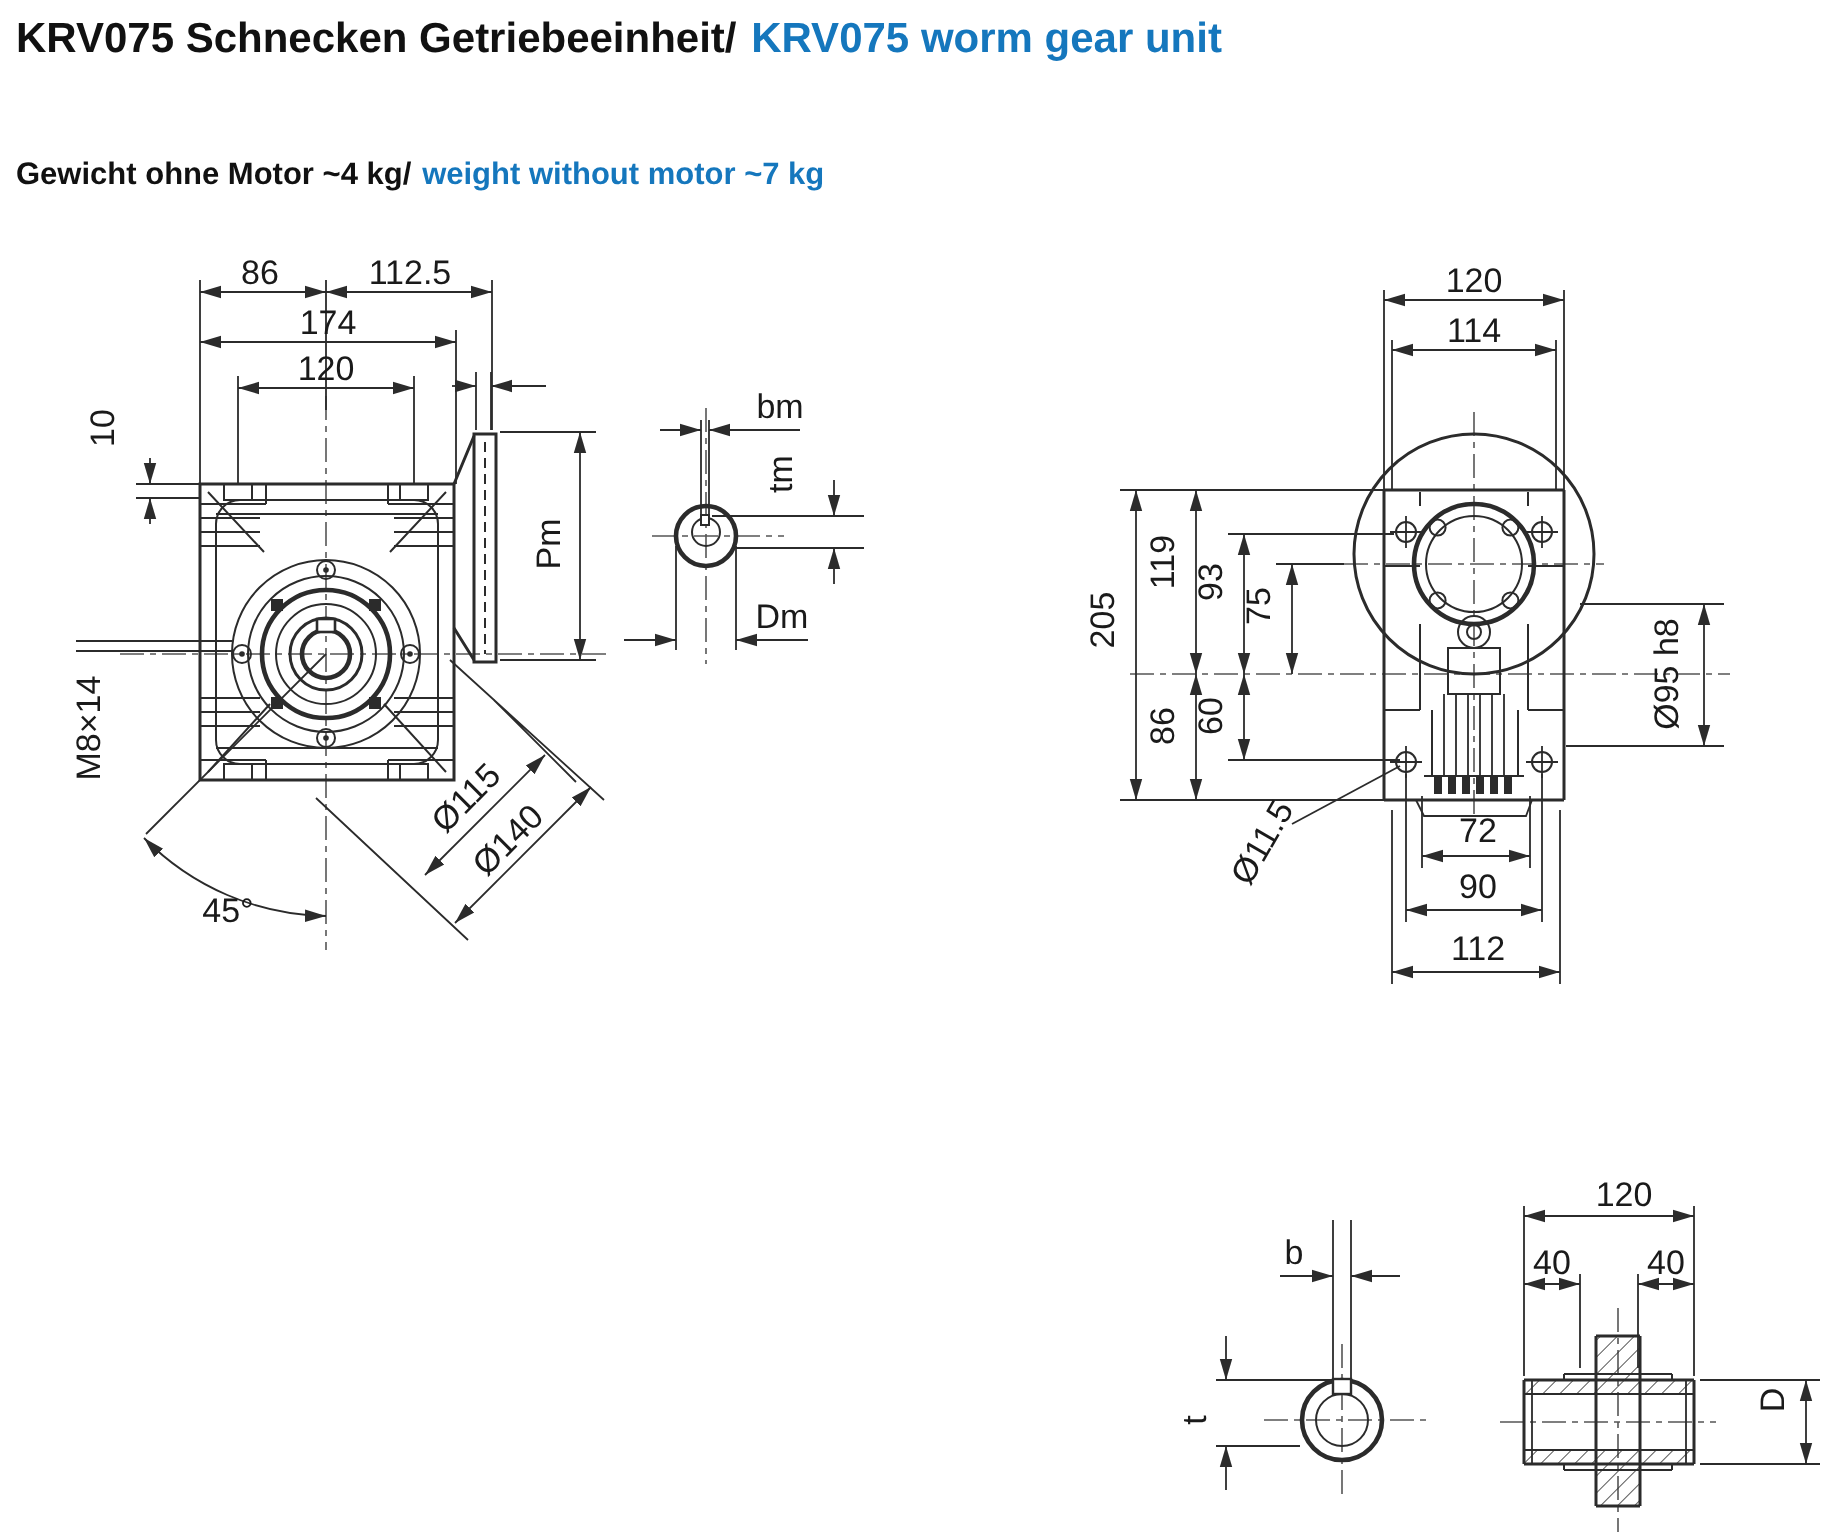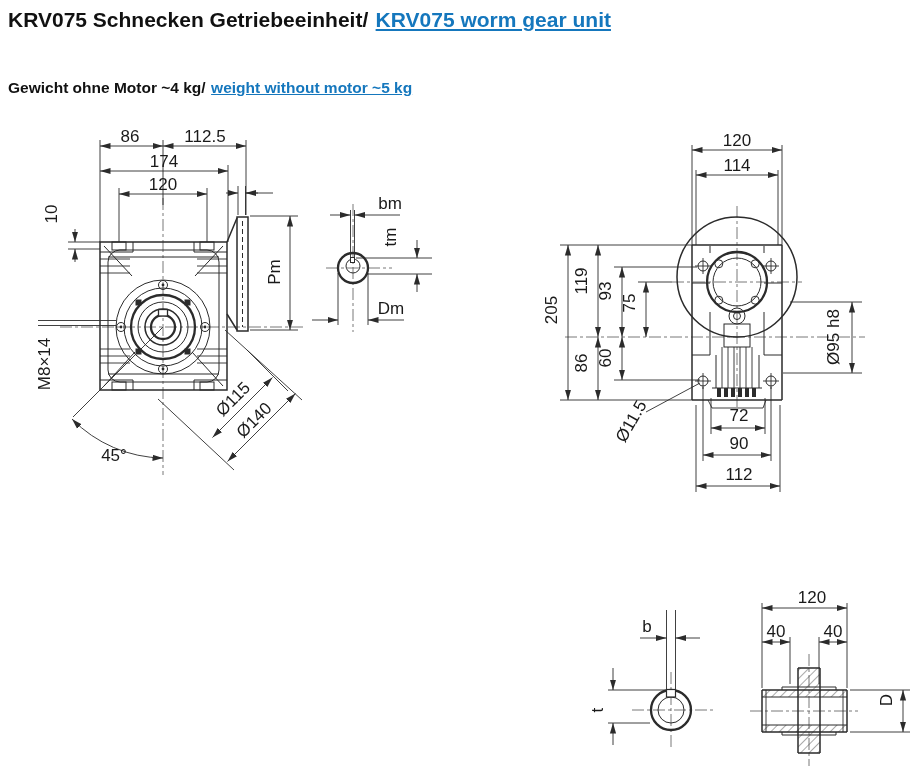--- a/index.html
+++ b/index.html
@@ -1,34 +1,34 @@
 <!DOCTYPE html>
 <html><head>
 <meta charset="utf-8">
 <style>
   html,body{margin:0;padding:0;background:#fff;}
   body{width:918px;height:768px;position:relative;font-family:"Liberation Sans",sans-serif;overflow:hidden;}
   .hdr{position:absolute;left:8px;white-space:nowrap;font-weight:700;color:#111;}
   #title{top:8px;font-size:21px;}
   #subtitle{top:79px;font-size:15.5px;}
-  .en{color:#1577bd;padding-left:.35em;text-decoration:underline;}
+  .en{color:#1577bd;padding-left:.35em;}
   svg{position:absolute;top:0;left:0;}
   .ol{stroke:#2b2b2b;stroke-width:1.5;fill:none;}
   .ob{stroke:#2b2b2b;stroke-width:2.3;fill:none;}
   .tn{stroke:#2b2b2b;stroke-width:1;fill:none;}
   .dim{stroke:#2b2b2b;stroke-width:.9;fill:none;}
   .cl{stroke:#555;stroke-width:.8;fill:none;stroke-dasharray:12 3 3 3;}
   .dt{font-family:"Liberation Sans",sans-serif;font-size:17px;fill:#1a1a1a;text-anchor:middle;}
   .fill{fill:#2b2b2b;stroke:none;}
 </style>
 </head>
 <body>
 
 <div class="hdr" id="title"><span>KRV075 Schnecken Getriebeeinheit/</span><span class="en">KRV075 worm gear unit</span></div>
-<div class="hdr" id="subtitle"><span>Gewicht ohne Motor ~4 kg/</span><span class="en">weight without motor ~5 kg</span></div>
+<div class="hdr" id="subtitle"><span>Gewicht ohne Motor ~4 kg/</span><span class="en">weight without motor ~7 kg</span></div>
 
 <svg width="918" height="768" viewBox="0 0 918 768">
   <defs>
     <marker id="ar" markerUnits="userSpaceOnUse" markerWidth="11" markerHeight="8" refX="10.5" refY="4" orient="auto-start-reverse">
       <path d="M0,0.9 L10.5,4 L0,7.1 Z" fill="#2b2b2b"></path>
     </marker>
     <pattern id="h" patternUnits="userSpaceOnUse" width="6" height="6" patternTransform="rotate(45)">
       <line x1="0" y1="0" x2="0" y2="6" stroke="#2b2b2b" stroke-width="0.8"></line>
     </pattern>
   </defs>

